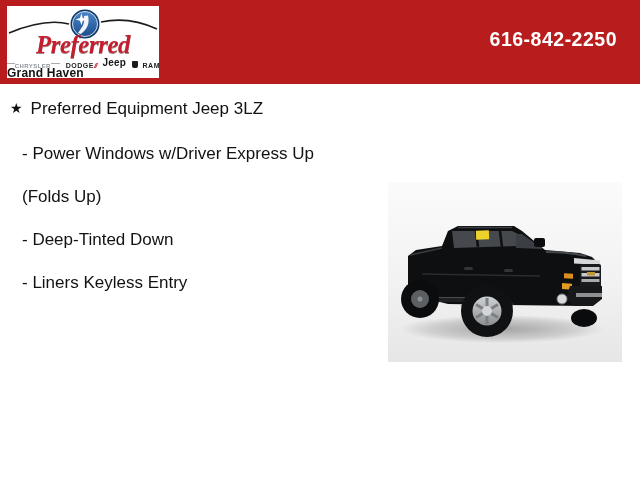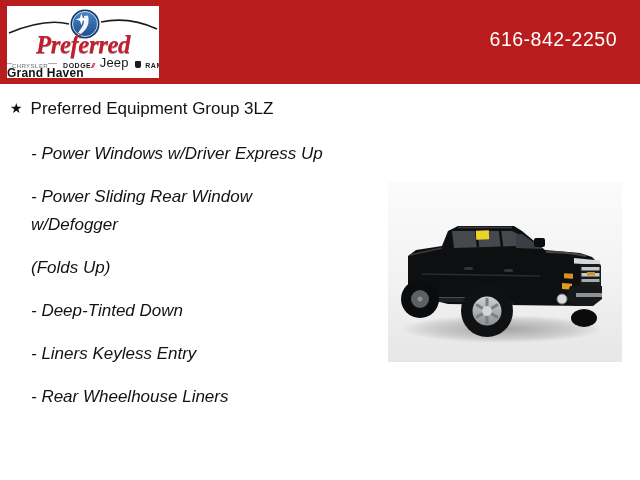--- a/index.html
+++ b/index.html
@@ -34,43 +34,43 @@
   }
   .brand-row{
     position:absolute;left:0;top:52px;width:152px;height:9px;
     display:flex;justify-content:center;align-items:center;gap:6px;
     white-space:nowrap;
   }
   .chrysler{font-size:6px;color:#8d9298;letter-spacing:.4px;font-weight:bold;}
   .wing{display:inline-block;width:9px;height:1px;background:#a9adb2;vertical-align:middle;}
   .dodge{font-size:7px;font-weight:bold;color:#1b1b1b;letter-spacing:.5px;}
   .dodge-slash{font-size:8px;font-weight:bold;font-style:italic;color:#cf2231;letter-spacing:-1px;}
-  .jeep{font-size:13px;font-weight:normal;color:#17181a;letter-spacing:.2px;}
+  .jeep{font-size:10px;font-weight:bold;color:#17181a;letter-spacing:.2px;}
   .ram-badge{display:inline-block;width:6px;height:7px;background:#1b1b1b;border-radius:1px 1px 2px 2px;}
   .ram{font-size:7px;font-weight:bold;color:#1b1b1b;letter-spacing:.6px;}
   .dealer-location{
     position:absolute;left:0;top:60px;width:152px;
     text-align:left;
     font-size:12px;font-weight:bold;color:#141414;
     letter-spacing:.2px;
   }
   .phone{
     position:absolute;top:28px;right:23px;
     color:#ffffff;font-size:19.5px;letter-spacing:.5px;
-    font-weight:400;
+    font-weight:700;
   }
   
   .equipment{
     position:absolute;left:10px;top:95px;width:360px;
     color:#121212;font-size:17px;line-height:28px;
   }
   .heading-row{display:flex;align-items:baseline;margin-bottom:17px;}
   .star{font-size:14px;margin-right:8px;color:#111;position:relative;top:-1px;}
   .heading{font-size:17px;}
-  .items{margin-left:21px;font-style:italic;}
+  .items{margin-left:12px;}
   .item{margin-bottom:15px;}
   .ln{display:block;}
   
   .photo{
     position:absolute;left:388px;top:182px;width:234px;height:180px;
   }
 </style>
 </head>
 <body>
 
@@ -112,42 +112,35 @@
     <div class="dealer-location">Grand Haven</div>
   </div>
 
   <div class="phone">616-842-2250</div>
 </div>
 
 <div class="equipment">
 
   <div class="heading-row">
     <span class="star">★</span>
-    <span class="heading">Preferred Equipment Group 3LZ</span>
+    <span class="heading">Preferred Equipment Jeep 3LZ</span>
   </div>
 
   <div class="items">
     <div class="item">
       <span class="ln">- Power Windows w/Driver Express Up</span>
     </div>
     <div class="item">
-      <span class="ln">- Power Sliding Rear Window</span>
-      <span class="ln">w/Defogger</span>
-    </div>
-    <div class="item">
       <span class="ln">(Folds Up)</span>
     </div>
     <div class="item">
       <span class="ln">- Deep-Tinted Down</span>
     </div>
     <div class="item">
       <span class="ln">- Liners Keyless Entry</span>
-    </div>
-    <div class="item">
-      <span class="ln">- Rear Wheelhouse Liners</span>
     </div>
   </div>
 </div>
 
 <div class="photo">
   <svg width="234" height="180" viewBox="0 0 234 180">
     <defs>
       <linearGradient id="bgGrad" x1="0" y1="0" x2="0" y2="1">
         <stop offset="0" stop-color="#fbfbfb"></stop>
         <stop offset="0.55" stop-color="#f2f2f2"></stop>

